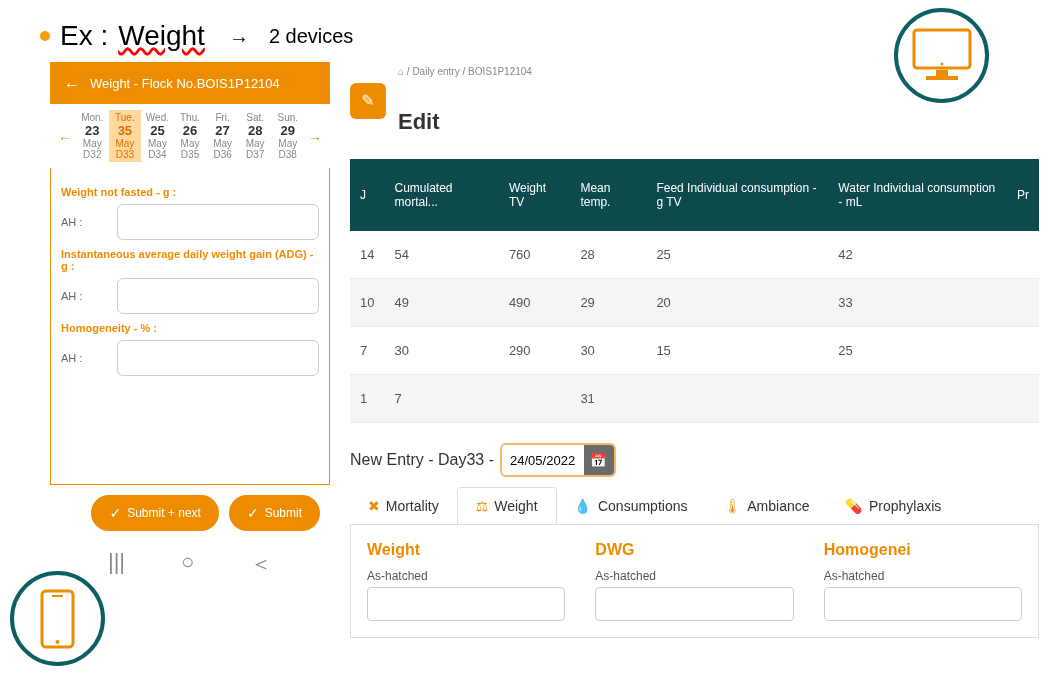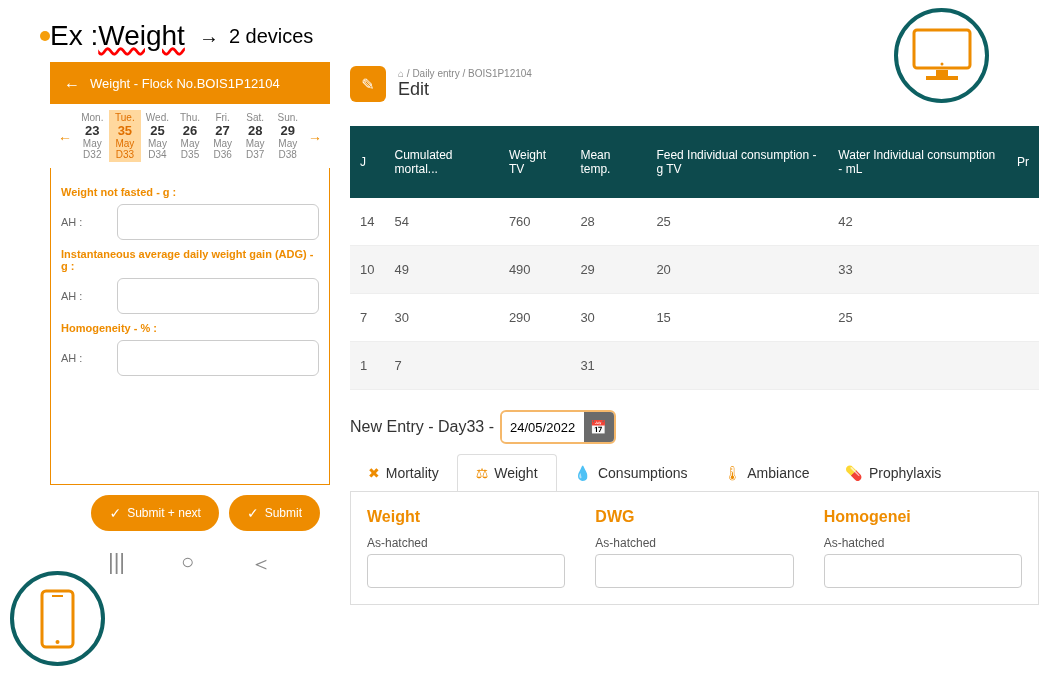--- a/index.html
+++ b/index.html
@@ -1,18 +1,18 @@
 <!DOCTYPE html>
 <html><head>
 <meta charset="utf-8">
 <style>
 * { box-sizing: border-box; margin: 0; padding: 0; font-family: Arial, sans-serif; }
 body { background: white; width: 1049px; height: 676px; position: relative; overflow: hidden; }
 
-.title-row { display: flex; align-items: center; gap: 0; padding: 20px 40px 10px; }
+.title-row { display: flex; align-items: center; gap: 10px; padding: 20px 40px 10px; }
 .bullet { width: 10px; height: 10px; background: #f59e0b; border-radius: 50%; }
 .title-ex { font-size: 28px; }
 .title-weight { font-size: 28px; text-decoration: underline wavy red; }
 .title-devices { font-size: 20px; margin-left: 10px; }
 
 .monitor-badge { position: absolute; top: 8px; right: 60px; width: 95px; height: 95px; border: 4px solid #0d6062; border-radius: 50%; display: flex; align-items: center; justify-content: center; }
 .monitor-svg { width: 60px; height: 55px; }
 
 .phone-badge { position: absolute; bottom: 10px; left: 10px; width: 95px; height: 95px; border: 4px solid #0d6062; border-radius: 50%; display: flex; align-items: center; justify-content: center; background: white; z-index: 10; }
 .phone-svg { width: 35px; height: 60px; }
@@ -39,21 +39,21 @@
 .submit-row { display: flex; gap: 10px; padding: 10px; justify-content: flex-end; }
 .btn { background: #ee8c00; color: white; border: none; border-radius: 999px; padding: 10px 18px; font-size: 12px; display: flex; align-items: center; gap: 6px; cursor: pointer; }
 .check { font-size: 14px; }
 
 .nav-row { display: flex; justify-content: space-around; padding: 8px 30px 4px; color: #888; font-size: 22px; }
 
 .desktop-view { flex: 1; padding: 0 10px 0 0; overflow: hidden; }
 .breadcrumb-row { display: flex; align-items: center; gap: 12px; padding: 4px 0; }
 .edit-icon-box { background: #ee8c00; width: 36px; height: 36px; border-radius: 6px; display: flex; align-items: center; justify-content: center; color: white; }
 .crumbs { font-size: 10px; color: #888; }
-.edit-title { font-size: 18px; font-weight: normal; color: #333; }
+.edit-title { font-size: 22px; font-weight: bold; color: #333; margin-top: 32px; }
 
 .data-table { width: 100%; margin-top: 20px; border-collapse: collapse; font-size: 13px; }
 .data-table th { background: #0d4a4d; color: white; padding: 22px 10px; text-align: left; font-weight: normal; font-size: 12px; }
 .data-table td { padding: 16px 10px; color: #555; border-bottom: 1px solid #eee; }
 .data-table tr:nth-child(even) td { background: #f5f5f5; }
 
 .new-entry-row { display: flex; align-items: center; gap: 6px; margin: 20px 0 10px; font-size: 16px; color: #333; }
 .date-box { border: 2px solid #f5b86b; border-radius: 6px; display: flex; align-items: center; overflow: hidden; }
 .date-input { border: none; padding: 6px 8px; font-size: 13px; width: 82px; outline: none; }
 .date-cal-btn { background: #6b6b6b; color: white; border: none; width: 30px; height: 30px; cursor: pointer; display: flex; align-items: center; justify-content: center; }

